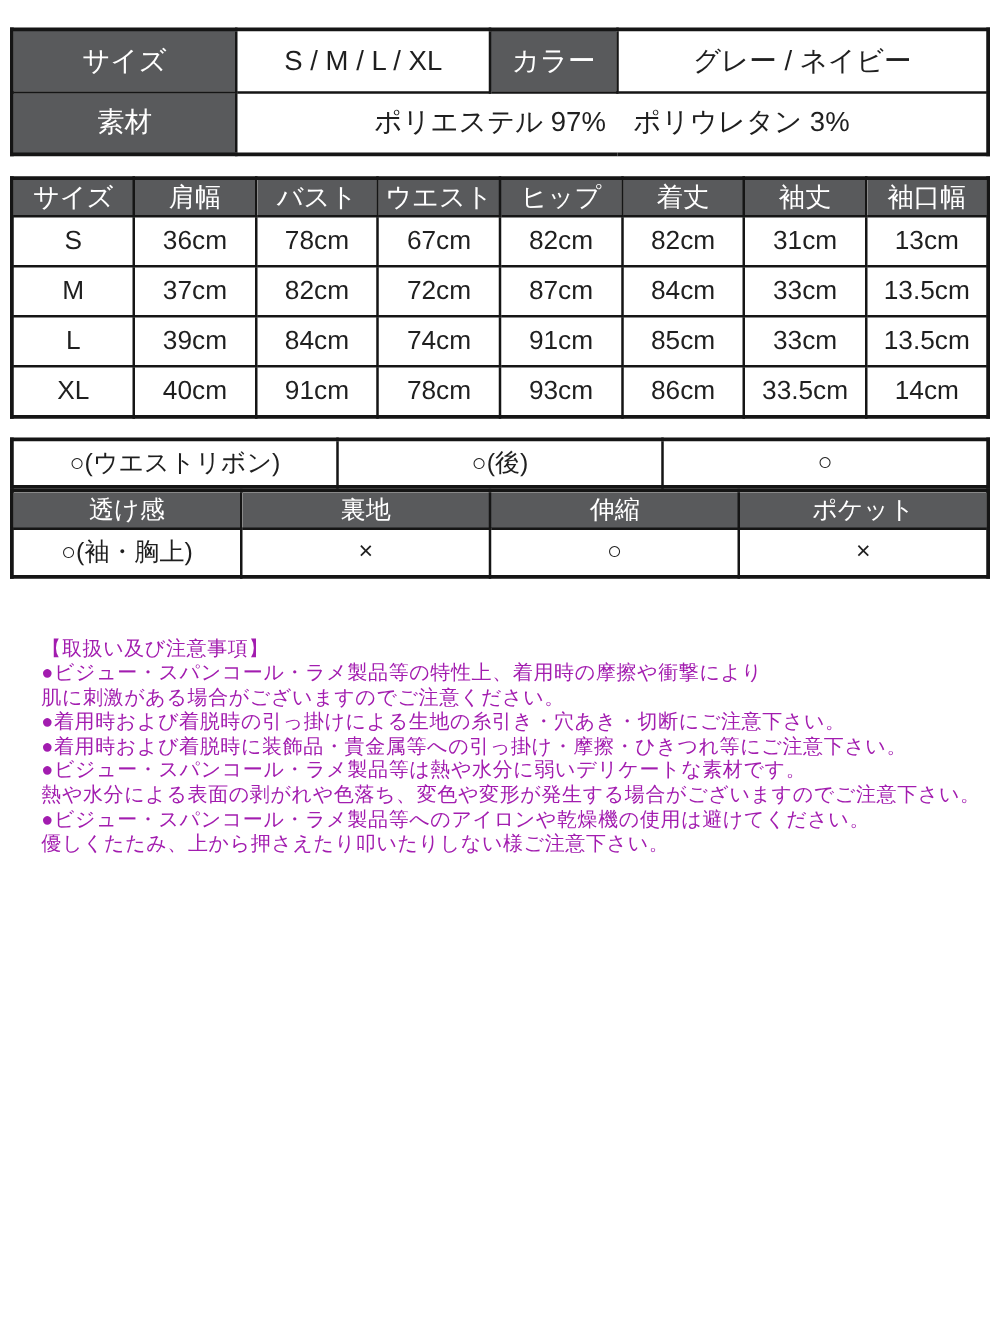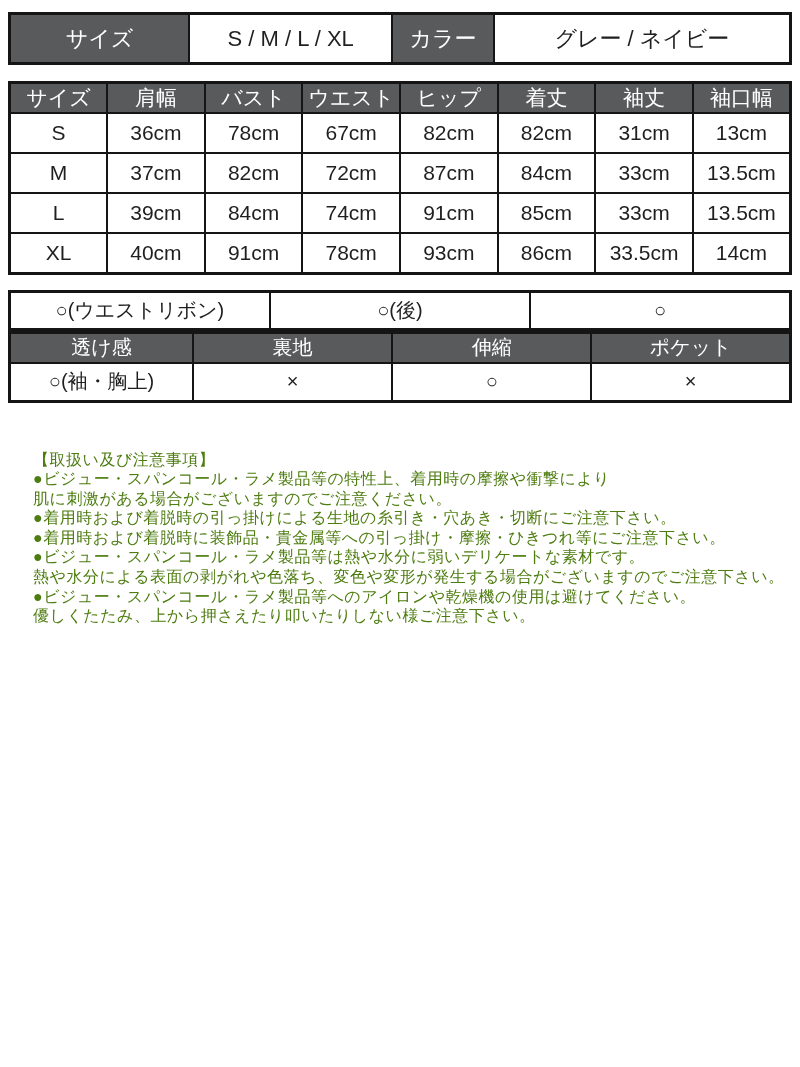--- a/index.html
+++ b/index.html
@@ -4,21 +4,21 @@
 <style>
   * { margin: 0; padding: 0; box-sizing: border-box; }
   html, body { background: #ffffff; }
   body {
     width: 800px;
     height: 1067px;
     font-family: "Liberation Sans", "DejaVu Sans", sans-serif;
     color: #1f1f1f;
     overflow: hidden;
   }
-  .page { padding: 12px 8px 0 8px; }
+  .page { padding: 22px 8px 0 8px; }
 
   table {
     border-collapse: collapse;
     width: 784px;
     table-layout: fixed;
     border: 3px solid #151515;
   }
   th, td {
     border: 2px solid #151515;
     text-align: center;
@@ -51,36 +51,40 @@
   .t3 td, .t4 td { height: 38px; font-size: 20px; }
   .t3 th, .t3 td { width: 33.33%; }
   .t4 .c1 { width: 23.5%; }
   .t4 .c2, .t4 .c3, .t4 .c4 { width: 25.5%; }
 
   
   .care {
     margin: 47px 0 16px 25px;
     font-size: 16px;
     line-height: 19.6px;
-    color: #4d7c0f;
+    color: #a21caf;
     letter-spacing: 0.5px;
   }
 </style>
 </head>
 <body>
 
 <div class="page">
 
   <table class="t1">
     <tbody>
         <tr>
       <th class="hdr c1">サイズ</th>
       <td class="c2">S / M / L / XL</td>
       <th class="hdr c3">カラー</th>
       <td class="c4">グレー / ネイビー</td>
+    </tr>
+    <tr>
+      <th class="hdr c1">素材</th>
+      <td colspan="3">ポリエステル 97%　ポリウレタン 3%</td>
     </tr>
   </tbody>
     </table>
 
   <table class="t2">
     <tbody>
         <tr>
       <th class="hdr">サイズ</th>
       <th class="hdr">肩幅</th>
       <th class="hdr">バスト</th>

